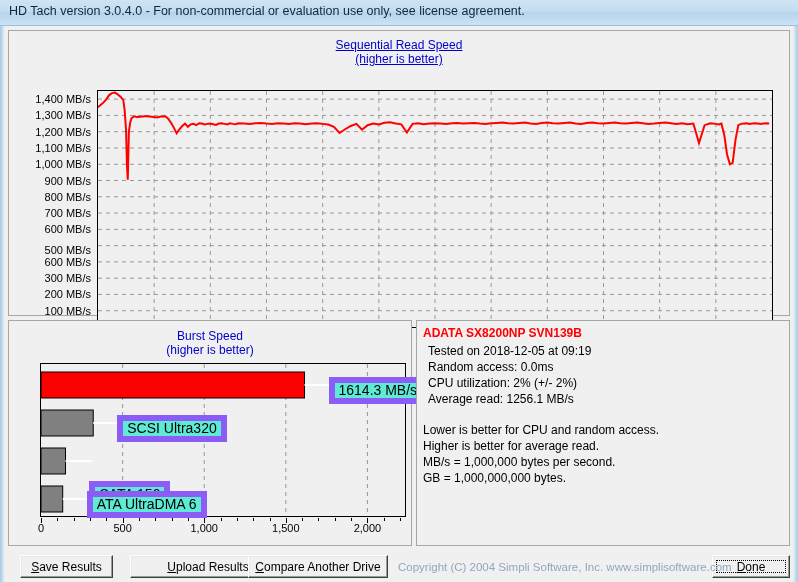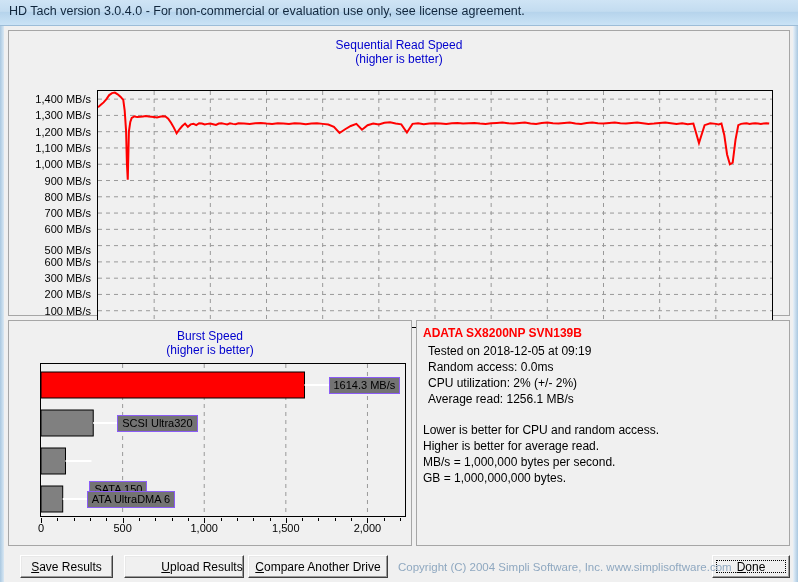--- a/index.html
+++ b/index.html
@@ -47,21 +47,21 @@
   #burst-panel { left: 8px;  top: 320px; width: 404px; height: 226px; }
   #info-panel  { left: 416px;top: 320px; width: 374px; height: 226px; }
 
   .chart-title {
     position: absolute; left: 0; right: 0;
     text-align: center;
     color: #0000cd;
     font-size: 12px;
     line-height: 14px;
   }
-  #seq-title  { top: 7px; }
+  #seq-title  { top: 7px; text-decoration: underline; }
   #burst-title{ top: 8px; }
 
   
   #seq-plot {
     position: absolute;
     left: 88px; top: 59px;
     width: 676px; height: 238px;
     background: #f0f0f0;
     border: 1px solid #000;
     box-sizing: border-box;
@@ -92,23 +92,23 @@
     overflow: hidden;
   }
   #burst-xlabels .bxl {
     position: absolute; top: 201px;
     font-size: 11px; color: #000;
     transform: translateX(-50%);
     white-space: nowrap;
   }
   .bar-tag {
     position: absolute;
-    background: #737373;
-    border: 1px solid #8b5cf6;
-    font-size: 11px;
+    background: #5eead4;
+    border: 6px solid #8b5cf6;
+    font-size: 14px;
     color: #000;
     padding: 1px 4px 2px 4px;
     white-space: nowrap;
     line-height: 12px;
   }
   
   #info-panel .drive-name {
     position: absolute; left: 6px; top: 5px;
     color: #ff0000; font-size: 12px; font-weight: bold;
     white-space: nowrap;
@@ -133,21 +133,21 @@
     font-size: 12px;
     color: #000;
     text-align: center;
     box-sizing: border-box;
     cursor: default;
     display: flex; align-items: center; justify-content: center;
     font-family: "Liberation Sans", sans-serif;
   }
   .btn .mn { text-decoration: underline; }
   #btn-save    { left: 20px;  top: 555px; width: 93px; height: 23px; }
-  #btn-upload  { left: 124px; top: 555px; width: 120px; height: 23px; padding-left: 36px; }
+  #btn-upload  { left: 130px; top: 555px; width: 120px; height: 23px; padding-left: 36px; }
   #btn-compare { left: 248px; top: 555px; width: 140px; height: 23px; }
   #btn-done    { left: 712px; top: 555px; width: 78px;  height: 23px; }
   #btn-done .inner {
     border: 1px dotted #000;
     width: calc(100% - 6px); height: calc(100% - 8px);
     display: flex; align-items: center; justify-content: center;
     box-sizing: border-box;
   }
   #copyright {
     position: absolute; left: 398px; top: 561px;

